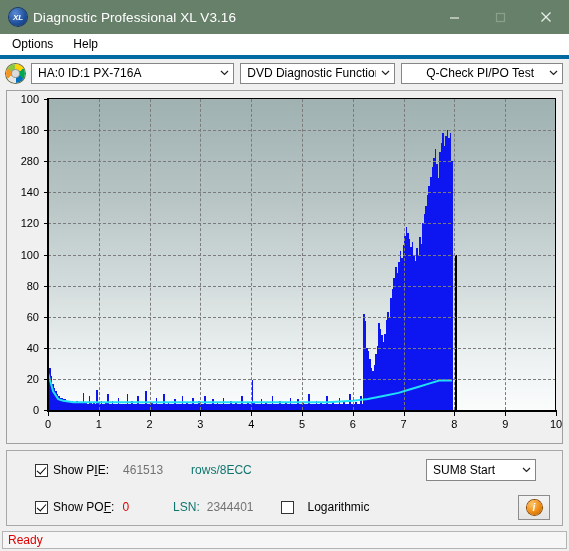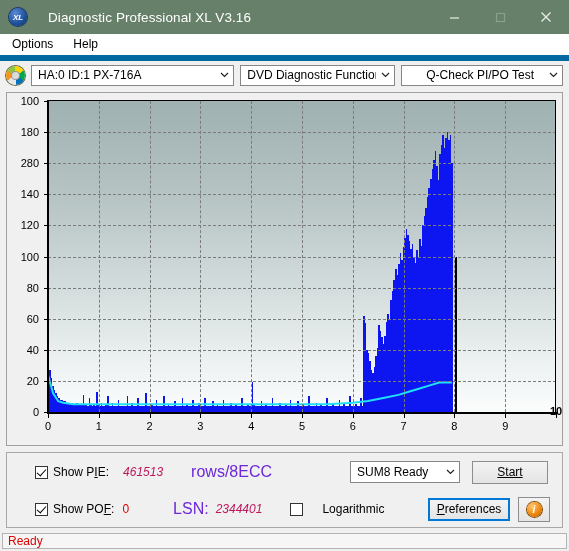--- a/index.html
+++ b/index.html
@@ -9,33 +9,33 @@
     font-size:12px;color:#000;
     background:#f0f0f0;
   }
   .window{width:569px;height:551px;display:flex;flex-direction:column;background:#f0f0f0;}
 
   
   .titlebar{
     height:34px;background:#67806a;display:flex;align-items:center;flex:0 0 34px;
   }
   .app-icon{
-    width:18px;height:18px;border-radius:50%;margin-left:9px;margin-right:21px;
+    width:18px;height:18px;border-radius:50%;margin-left:9px;margin-right:6px;
     background:radial-gradient(circle at 35% 30%,#5a8ad4 0%,#1c4f9c 60%,#13306a 100%);
     display:flex;align-items:center;justify-content:center;
     font-size:8px;font-weight:bold;color:#fff;font-style:italic;
     box-shadow:0 0 0 1px #16356e;
   }
   .title-text{color:#fff;font-size:13.5px;letter-spacing:.1px;flex:1;}
   .winbtns{display:flex;height:34px;}
   .winbtn{width:46px;height:34px;display:flex;align-items:center;justify-content:center;color:#e8eee8;}
   .winbtn svg{display:block;}
 
   
-  .menubar{height:21px;background:#fff;display:flex;align-items:center;flex:0 0 21px;border-bottom:6px solid #0369a1;}
+  .menubar{height:21px;background:#fff;display:flex;align-items:center;flex:0 0 21px;border-bottom:4px solid #0369a1;}
   .menu-item{padding:0 10px;font-size:12px;color:#000;line-height:21px;}
   .menu-item:first-child{margin-left:2px;}
 
   
   .toolbar{height:28px;background:#f0f0f0;display:flex;align-items:center;flex:0 0 28px;padding:0 6px;gap:6px;}
   .disc-icon{width:19px;height:19px;border-radius:50%;flex:0 0 19px;position:relative;
     background:conic-gradient(#ffd400 0deg 60deg,#00a651 60deg 120deg,#0072bc 120deg 180deg,#e6e6e6 180deg 240deg,#f7941e 240deg 300deg,#8dc63f 300deg 360deg);
     box-shadow:0 0 0 1px #6a6a40;}
   .disc-icon::after{content:"";position:absolute;left:6px;top:6px;width:7px;height:7px;border-radius:50%;background:#dcdcdc;box-shadow:0 0 0 1px #999;}
   .combo{
@@ -77,23 +77,23 @@
 
   
   .controls{flex:0 0 74px;margin:6px 6px 0 6px;border:1px solid #a8a8a8;background:#f0f0f0;position:relative;}
   .row{position:absolute;left:0;width:100%;height:30px;display:flex;align-items:center;}
   .row1{top:4px;}
   .row2{top:41px;}
   .chk{width:13px;height:13px;border:1px solid #333;background:#fff;position:relative;flex:0 0 13px;box-sizing:border-box;}
   .chk.on::after{content:"";position:absolute;left:3px;top:0px;width:4px;height:8px;border:solid #000;border-width:0 1.6px 1.6px 0;transform:rotate(42deg);}
   .lbl{font-size:12px;white-space:nowrap;}
   .u{text-decoration:underline;}
-  .val-blue{color:#be185d;font-size:12px;font-style:italic;}
+  .val-blue{color:#737373;font-size:12px;}
   .val-red{color:#e00000;font-size:12px;}
-  .plain{font-size:16px;color:#6d28d9;}
+  .plain{font-size:12px;color:#0f766e;}
   .btn{
     height:23px;border:1px solid #8d8d8d;background:linear-gradient(to bottom,#f3f3f3,#e4e4e4);
     display:flex;align-items:center;justify-content:center;font-size:12px;box-sizing:border-box;
   }
   .btn.focus{border:2px solid #0078d7;}
   .btn-start{width:76px;}
   .btn-viewlog{width:70px;}
   .btn-pref{width:82px;}
   .btn-info{width:30px;height:23px;border:1px solid #8d8d8d;background:linear-gradient(to bottom,#f3f3f3,#e4e4e4);display:flex;align-items:center;justify-content:center;}
   .info-dot{width:15px;height:15px;border-radius:50%;
@@ -500,64 +500,58 @@
         <div class="xtick-label" style="left: 295px; top: 327px;">5</div>
         <div class="xtick-mark" style="left: 295px; top: 321px;"></div>
         <div class="xtick-label" style="left: 345.8px; top: 327px;">6</div>
         <div class="xtick-mark" style="left: 345.8px; top: 321px;"></div>
         <div class="xtick-label" style="left: 396.6px; top: 327px;">7</div>
         <div class="xtick-mark" style="left: 396.6px; top: 321px;"></div>
         <div class="xtick-label" style="left: 447.4px; top: 327px;">8</div>
         <div class="xtick-mark" style="left: 447.4px; top: 321px;"></div>
         <div class="xtick-label" style="left: 498.2px; top: 327px;">9</div>
         <div class="xtick-mark" style="left: 498.2px; top: 321px;"></div>
-        <div class="xtick-label" style="left: 549px; top: 312px; font-weight: bold;">10</div>
+        <div class="xtick-label" style="left: 549px; top: 327px;">10</div>
         <div class="xtick-mark" style="left: 549px; top: 321px;"></div>
       </div>
   </div>
 
   <div class="controls">
 
     <div class="row row1">
       <div style="width:28px"></div>
       <div class="chk on" id="chk-pie"></div>
       <span class="lbl" style="margin-left:5px">Show P<span class="u">I</span>E:</span>
       <span class="val-blue" style="margin-left:14px">461513</span>
       <span class="plain" style="margin-left:28px">rows/8ECC</span>
       <div style="flex:1"></div>
       <div class="combo cb-sum">
-        <span class="cval">SUM8 Ready</span>
+        <span class="cval">SUM8 Start</span>
         <span class="carrow">
           <svg width="9" height="6" viewBox="0 0 9 6">
               <polyline points="1,1 4.5,4.5 8,1" fill="none" stroke="#222" stroke-width="1.2"></polyline>
             </svg>
         </span>
       </div>
       <div style="width:12px"></div>
-      <div class="btn btn-start">
-          <span class="u">Start</span>
-        </div>
       <div style="width:14px"></div>
     </div>
 
     <div class="row row2">
       <div style="width:28px"></div>
       <div class="chk on" id="chk-pof"></div>
       <span class="lbl" style="margin-left:5px">Show PO<span class="u">F</span>:</span>
       <span class="val-red" style="margin-left:8px">0</span>
       <span class="plain" style="margin-left:44px">LSN:</span>
       <span class="val-blue" style="margin-left:7px">2344401</span>
       <div style="width:28px"></div>
       <div class="chk" id="chk-log"></div>
-      <span class="lbl" style="margin-left:19px">Logarithmic</span>
+      <span class="lbl" style="margin-left:13px">Logarithmic</span>
       <div style="flex:1"></div>
       <div style="width:10px"></div>
-      <div class="btn btn-pref focus">
-          <span><span class="u">P</span>references</span>
-        </div>
       <div style="width:8px"></div>
       <div class="btn-info">
           <span class="info-dot">i</span>
         </div>
       <div style="width:12px"></div>
     </div>
 
   </div>
 
   <div class="statusbar">

